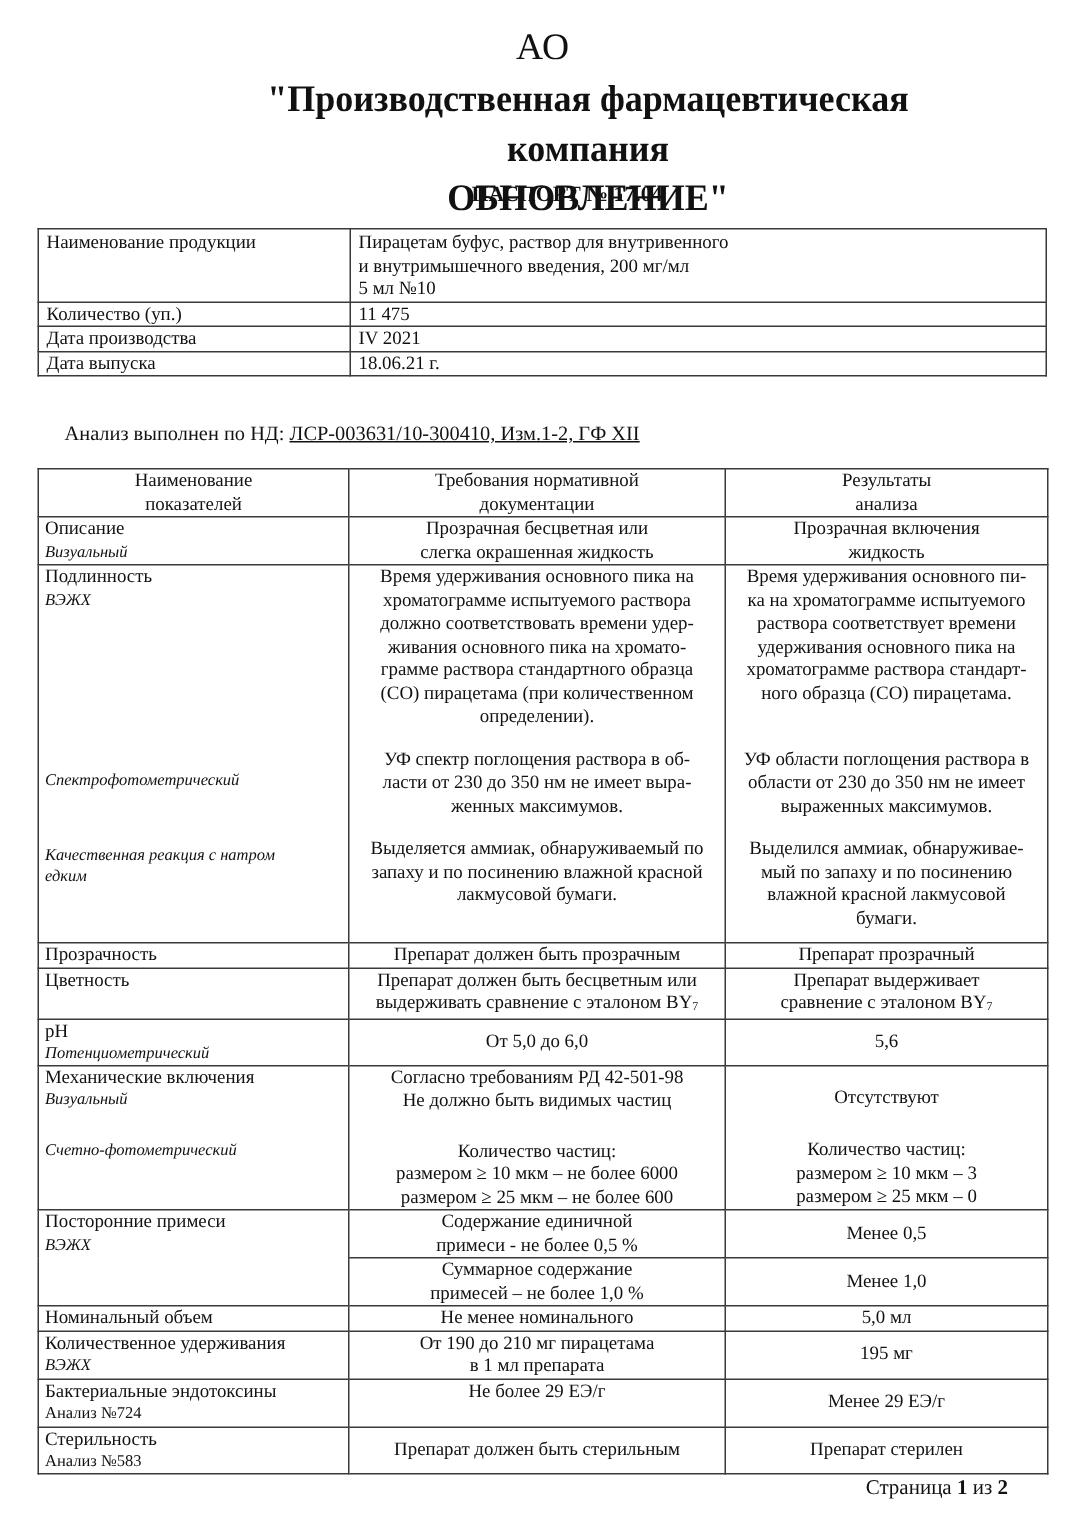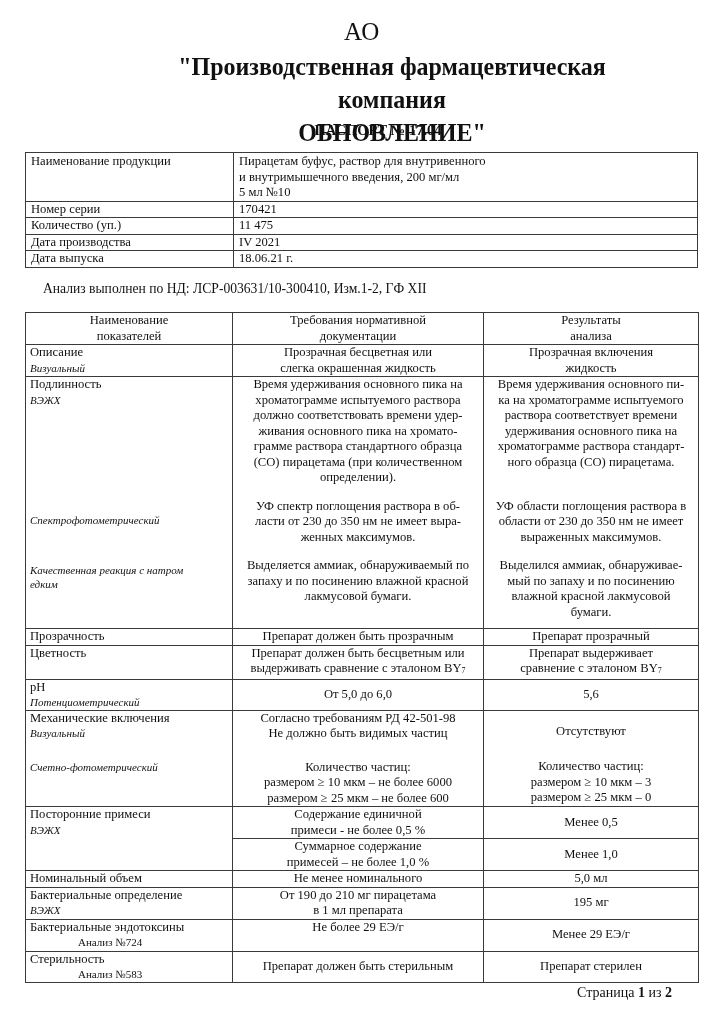--- a/index.html
+++ b/index.html
@@ -13,29 +13,29 @@
   table { border-collapse: collapse; position: absolute; table-layout: fixed; }
   td { border: 1.4px solid #3a3a3a; vertical-align: top; font-size: 12.6px; line-height: 15.5px; padding: 0 4px; }
 
   .info { left: 25px; top: 152px; width: 673px; }
   .info td { height: 15.5px; padding: 0 5px; }
   .info .c1 { width: 208px; }
   .info .bold { font-weight: normal; }
   .info tr.first td { height: 48px; padding-top: 1px; }
 
   .analysis-line { position: absolute; left: 43px; top: 281px; font-size: 13.6px; }
-  .analysis-line .u { }
+  .analysis-line .u { text-decoration: underline; }
 
   .main { left: 25px; top: 312px; width: 673px; }
   .main .col1 { width: 207px; }
   .main .col2 { width: 251px; }
   .main .col3 { width: 215px; }
   .main td.ctr { text-align: center; }
   .sub-i { font-style: italic; font-size: 11px; line-height: 14px; display: block; }
-  .sub-r { font-size: 11px; line-height: 14px; display: block; margin-left: 48px; }
+  .sub-r { font-size: 11px; line-height: 14px; display: block; }
   .blk { display: block; }
   .gap { display: block; }
   .vmid { vertical-align: middle; }
   sub { font-size: 8px; vertical-align: -1px; }
 
   .footer { position: absolute; right: 52px; top: 985px; font-size: 14px; }
   .footer b { font-weight: bold; }
 </style>
 </head>
 <body>
@@ -55,24 +55,20 @@
   <tbody>
       <tr class="first">
     <td>Наименование продукции</td>
     <td class="bold">
       <span class="blk">Пирацетам буфус, раствор для внутривенного</span>
       <span class="blk">и внутримышечного введения,  200 мг/мл</span>
       <span class="blk">5 мл №10</span>
     </td>
   </tr>
   <tr>
-    <td>Номер серии</td>
-    <td>170421</td>
-  </tr>
-  <tr>
     <td>Количество (уп.)</td>
     <td>11 475</td>
   </tr>
   <tr>
     <td>Дата производства</td>
     <td>IV 2021</td>
   </tr>
   <tr>
     <td>Дата выпуска</td>
     <td>18.06.21 г.</td>
@@ -240,21 +236,21 @@
   </tr>
 
   <tr>
     <td style="height:16px">Номинальный объем</td>
     <td class="ctr">Не менее номинального</td>
     <td class="ctr">5,0 мл</td>
   </tr>
 
   <tr>
     <td style="height:31px">
-      <span class="blk">Бактериальные определение</span>
+      <span class="blk">Количественное удерживания</span>
       <span class="sub-i">ВЭЖХ</span>
     </td>
     <td class="ctr">
       <span class="blk">От 190 до 210 мг пирацетама</span>
       <span class="blk">в 1 мл препарата</span>
     </td>
     <td class="ctr vmid">195 мг</td>
   </tr>
 
   <tr>

